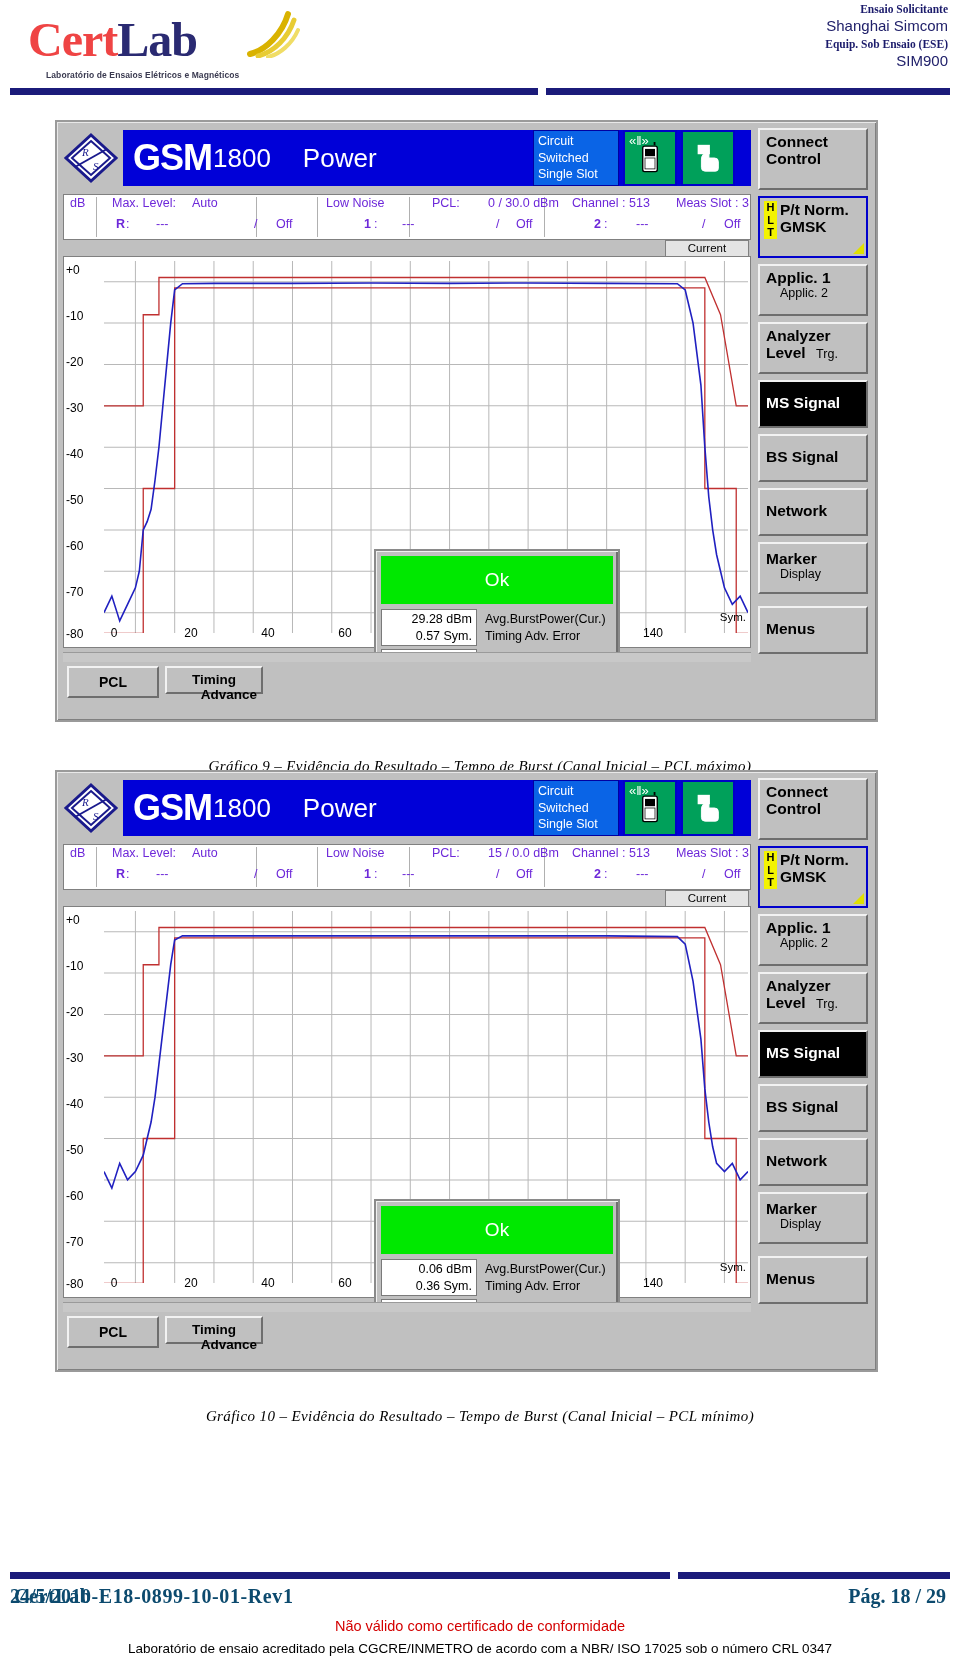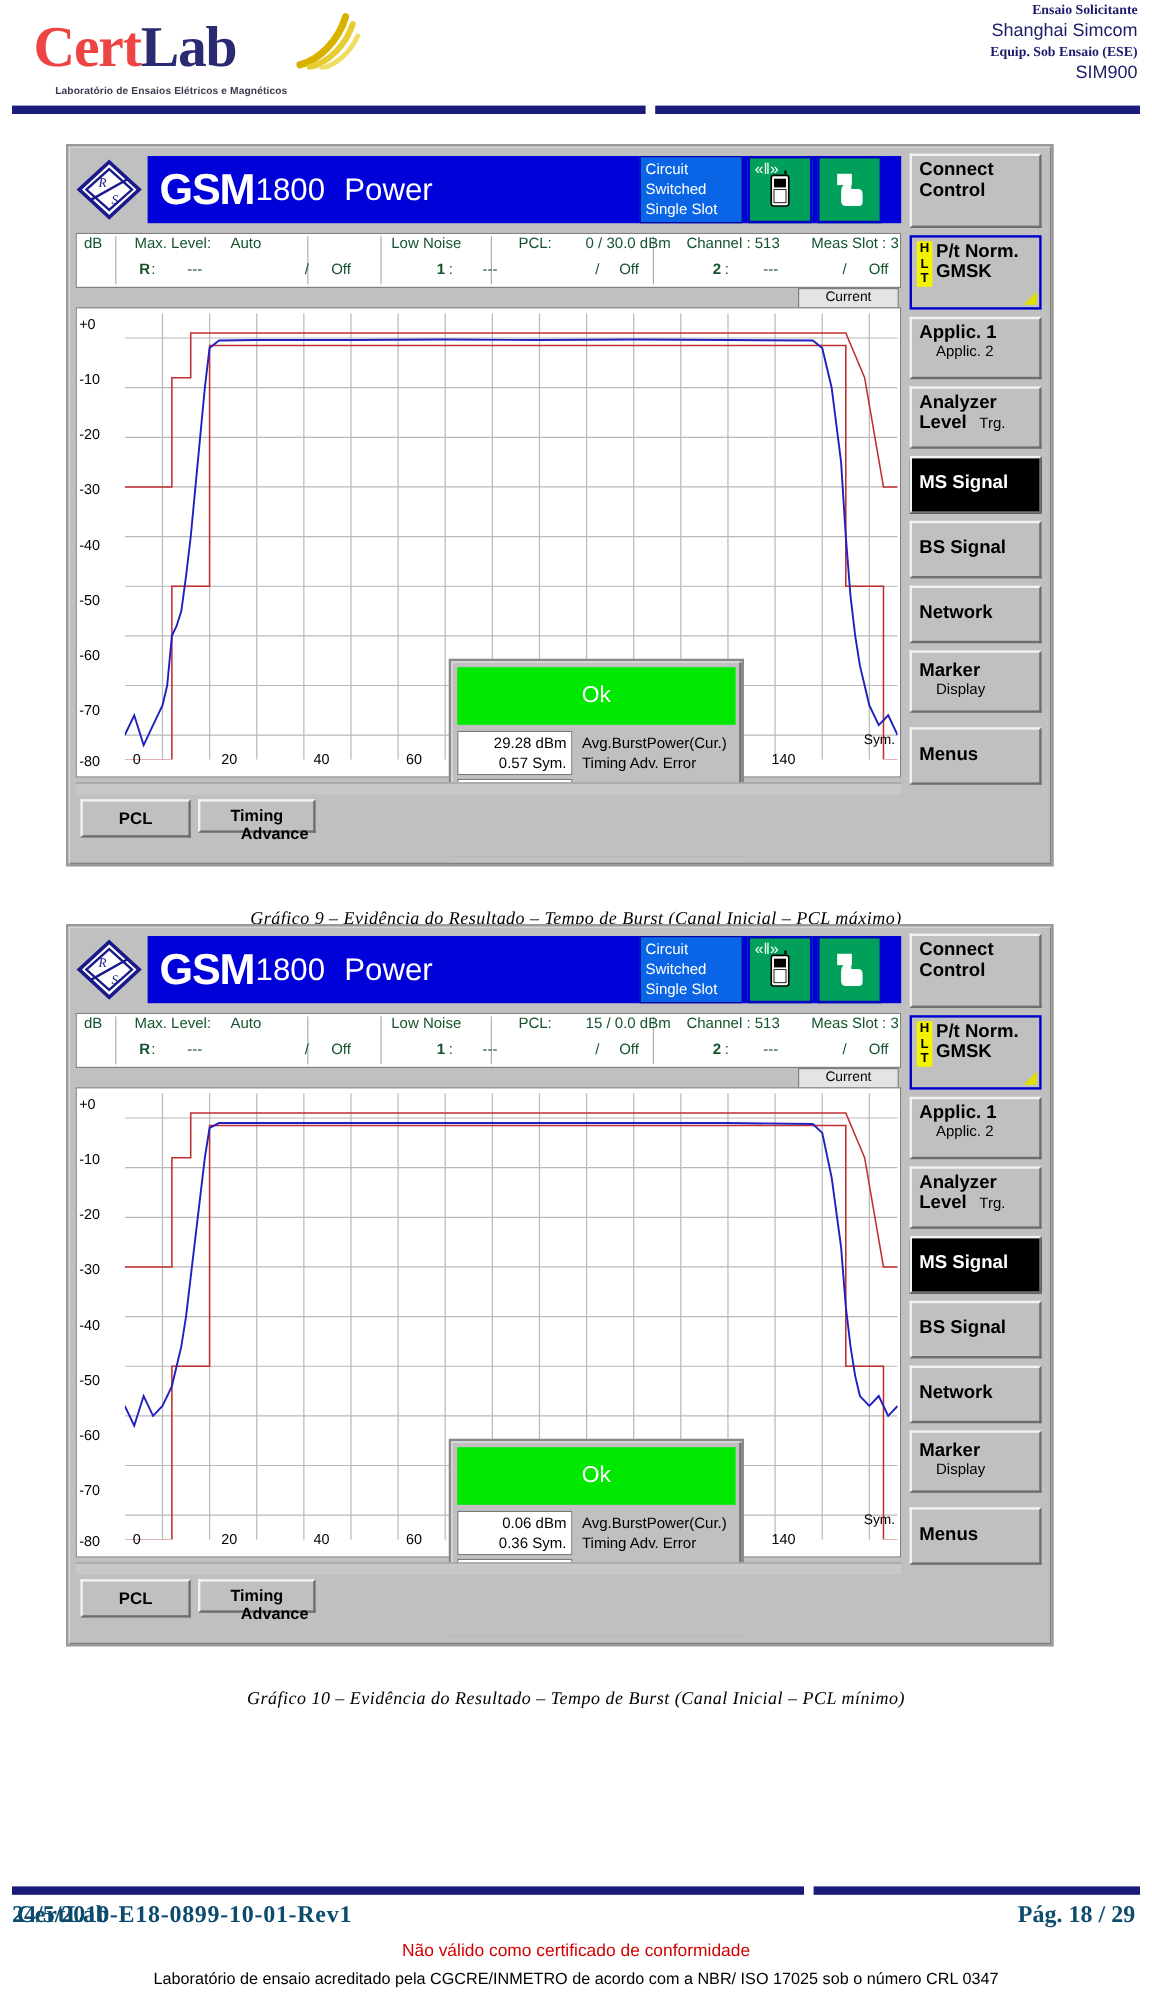--- a/index.html
+++ b/index.html
@@ -73,42 +73,42 @@
   }
   .title-blue {
     position:absolute; left:60px; top:2px; right:0; height:56px;
     background:#0000d8;
     display:flex; align-items:center;
     font-family:"Liberation Sans", sans-serif; color:#fff;
     padding-left:10px;
   }
   .t-gsm { font-size:36px; font-weight:bold; letter-spacing:-1px; }
   .t-1800 { font-size:26px; font-weight:normal; margin-left:1px; }
-  .t-power { font-size:26px; margin-left:16px;text-align:center; }
+  .t-power { font-size:26px; margin-left:32px;text-align:center; }
   .mode-box {
     position:absolute; right:132px; top:2px; width:86px; height:56px;
     background:#0a64e6; color:#fff;
     font-family:"Liberation Sans", sans-serif; font-size:12.5px;
     padding:2px 0 0 4px; line-height:1.33;
     border:1px solid #0000a0;
   }
   .icon-box {
     position:absolute; top:2px; width:54px; height:56px;
     background:#00a05a; border:2px solid #0000c8;
     display:flex; align-items:center; justify-content:center;
   }
   .icon-box.b1 { right:74px; }
   .icon-box.b2 { right:16px; }
   .wave-mini { position:absolute; top:1px; left:2px; right:2px; height:14px; }
 
   
   .params {
     position:absolute; left:6px; top:72px; right:125px; height:46px;
     background:#fff; border:1px solid #808080;
-    font-family:"Liberation Sans", sans-serif; font-size:12.5px; color:#14532d;
+    font-family:"Liberation Sans", sans-serif; font-size:12.5px; color:#6d28d9;
   }
   .prow { position:absolute; left:0; right:0; height:22px; }
   .prow.r1 { top:1px; }
   .prow.r2 { top:22px; }
   .pcell { position:absolute; white-space:nowrap; }
   .vline { position:absolute; top:2px; width:1px; height:40px; background:#b0b0b0; }
 
   
   .current-tab {
     position:absolute; right:127px; top:118px; width:84px; height:17px;

